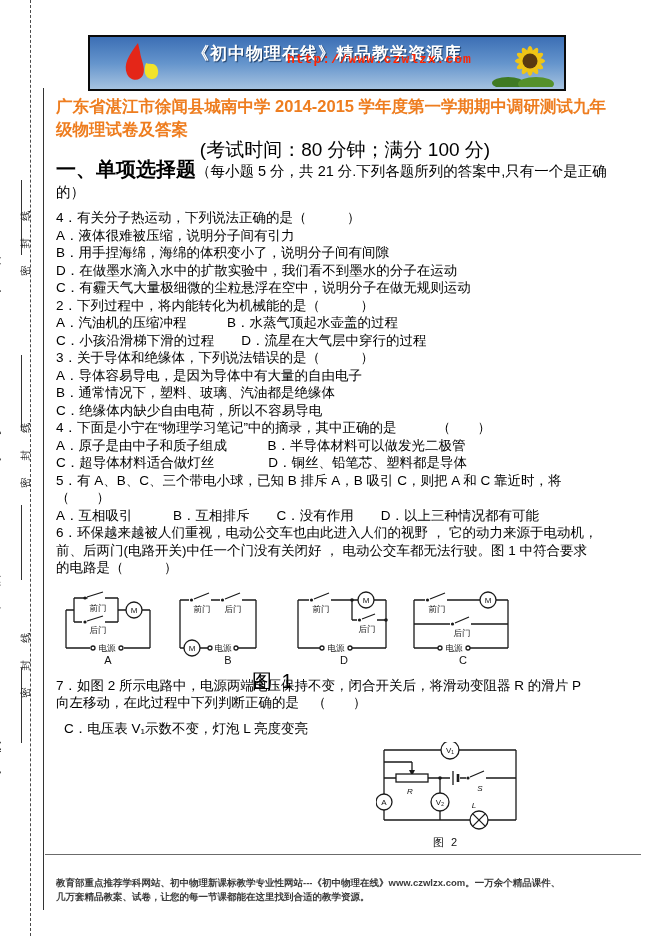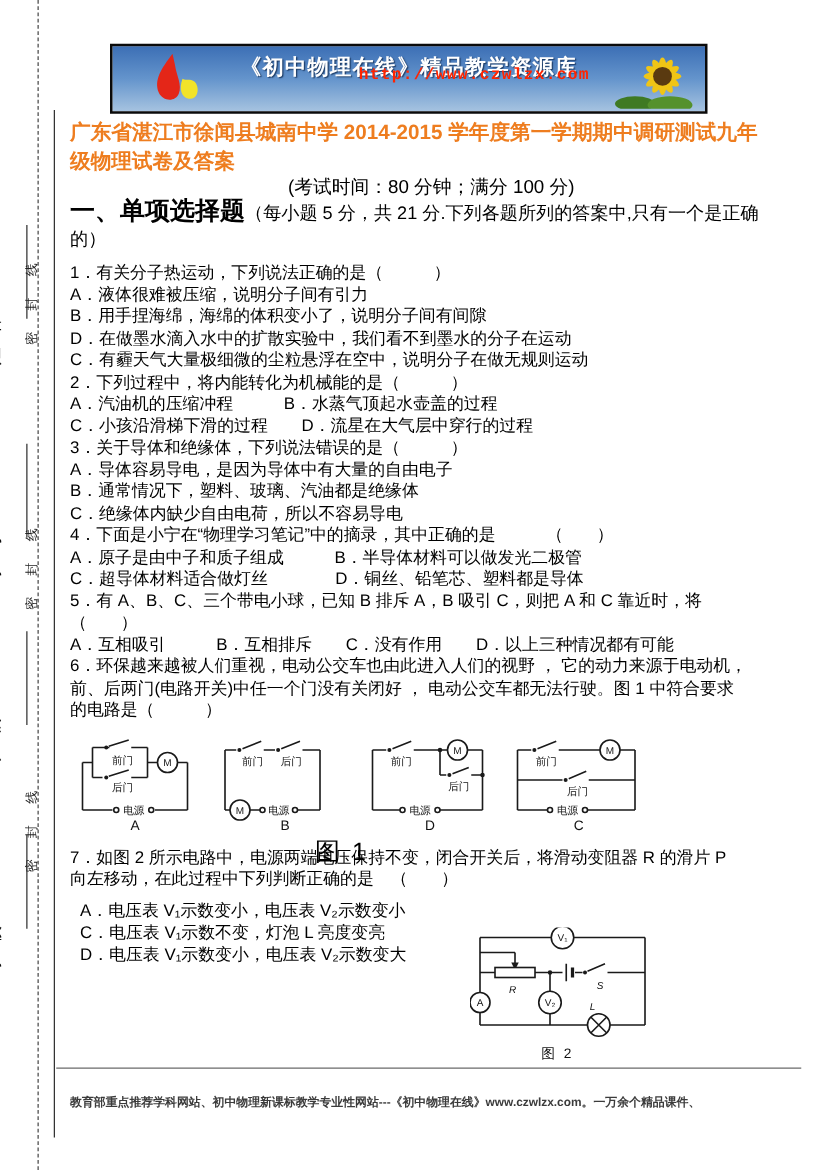--- a/index.html
+++ b/index.html
@@ -18,21 +18,21 @@
           background:linear-gradient(180deg,#3c6fb5 0%,#6494cc 50%,#a6c3e0 100%);overflow:hidden;}
   .banner-title{position:absolute;left:102px;top:5px;font-size:17px;font-weight:bold;color:#fff;
                 letter-spacing:1px;text-shadow:1px 1px 1px #1c3a63;white-space:nowrap;}
   .banner-url{position:absolute;left:158px;top:15px;font-size:13px;font-weight:bold;color:#ff2400;
               font-family:"Liberation Mono","DejaVu Sans Mono",monospace;letter-spacing:1px;padding-left:39px;}
   .logo{position:absolute;left:26px;top:4px;}
   .sunflower{position:absolute;right:4px;top:2px;}
   
   .content{position:absolute;left:56px;top:95px;width:578px;}
   .t1{font-size:16.5px;line-height:23px;font-weight:bold;text-align:left;color:#ee7d1f;}
-  .subtitle{font-size:15px;line-height:18px;text-align:center;color:#000;}
+  .subtitle{font-size:19px;line-height:18px;text-align:center;color:#000;}
   .section{font-size:14.5px;line-height:21px;margin-top:0;}
   .section b{font-size:20px;}
   .qblock{margin-top:6px;}
   .qline{height:17.5px;line-height:17.5px;font-size:13.5px;white-space:nowrap;}
   .fig-spacer{height:100px;}
   .q7opts{margin-top:8px;}
   .q7opts .qline{height:17.7px;line-height:17.7px;padding-left:8px;}
   
   .circuit{position:absolute;}
   .fig1-caption{position:absolute;left:252px;top:668px;font-size:20px;letter-spacing:2px;}
@@ -96,21 +96,21 @@
     </svg>
   </div>
 
   <div class="content">
     <div class="t1">广东省湛江市徐闻县城南中学 2014-2015 学年度第一学期期中调研测试九年</div>
     <div class="t1">级物理试卷及答案</div>
     <div class="subtitle">(考试时间：80 分钟；满分 100 分)</div>
     <div class="section"><b>一、单项选择题</b><span>（每小题 5 分，共 21 分.下列各题所列的答案中,只有一个是正确的）</span></div>
 
     <div class="qblock">
-      <div class="qline">1．有关分子热运动，下列说法正确的是（　　　）</div>
+      <div class="qline">4．有关分子热运动，下列说法正确的是（　　　）</div>
       <div class="qline">A．液体很难被压缩，说明分子间有引力</div>
       <div class="qline">B．用手捏海绵，海绵的体积变小了，说明分子间有间隙</div>
       <div class="qline">D．在做墨水滴入水中的扩散实验中，我们看不到墨水的分子在运动</div>
       <div class="qline">C．有霾天气大量极细微的尘粒悬浮在空中，说明分子在做无规则运动</div>
       <div class="qline">2．下列过程中，将内能转化为机械能的是（　　　）</div>
       <div class="qline">A．汽油机的压缩冲程　　　B．水蒸气顶起水壶盖的过程</div>
       <div class="qline">C．小孩沿滑梯下滑的过程　　D．流星在大气层中穿行的过程</div>
       <div class="qline">3．关于导体和绝缘体，下列说法错误的是（　　　）</div>
       <div class="qline">A．导体容易导电，是因为导体中有大量的自由电子</div>
       <div class="qline">B．通常情况下，塑料、玻璃、汽油都是绝缘体</div>
@@ -124,23 +124,21 @@
       <div class="qline">6．环保越来越被人们重视，电动公交车也由此进入人们的视野 ， 它的动力来源于电动机，</div>
       <div class="qline">前、后两门(电路开关)中任一个门没有关闭好 ， 电动公交车都无法行驶。图 1 中符合要求</div>
       <div class="qline">的电路是（　　　）</div>
     </div>
 
     <div class="fig-spacer"></div>
 
     <div class="qline">7．如图 2 所示电路中，电源两端电压保持不变，闭合开关后，将滑动变阻器 R 的滑片 P</div>
     <div class="qline">向左移动，在此过程中下列判断正确的是　（　　）</div>
     <div class="q7opts">
-      <div class="qline">A．电压表 V₁示数变小，电压表 V₂示数变小</div>
       <div class="qline">C．电压表 V₁示数不变，灯泡 L 亮度变亮</div>
-      <div class="qline">D．电压表 V₁示数变小，电压表 V₂示数变大</div>
     </div>
   </div>
 
   <svg class="circuit" style="left:62px;top:590px;" width="92" height="76" viewBox="0 0 92 76">
     <path class="wire" d="M4,20 V58 M4,20 H12 M12,8 V32 M56,8 V32 M12,8 H20 M25.5,8 H20 M12,32 H20"></path>
     <path class="wire" d="M25,7 L41,2 M43,8 H56 M25,31 L41,26 M43,32 H56 M56,20 H64 M80,20 H88 M88,20 V58 M4,58 H28 M62,58 H88"></path>
     <circle class="dot" cx="23" cy="8" r="1.6"></circle>
       <circle class="dot" cx="23" cy="32" r="1.6"></circle>
     <circle class="sym" cx="72" cy="20" r="8"></circle>
     <text class="sy" x="72" y="23">M</text>
@@ -219,15 +217,16 @@
     <path class="wire" d="M96.6,71.6 L109.4,84.4 M109.4,71.6 L96.6,84.4"></path>
     <text class="sy" style="font-style:italic;" x="34" y="52">R</text>
     <text class="sy" style="font-style:italic;" x="104" y="49">S</text>
     <text class="sy" style="font-style:italic;" x="98" y="66">L</text>
     <text class="cap" x="70" y="104">图 2</text>
   </svg>
 
   <div class="footer-sep"></div>
   <div class="footer">
     <div>教育部重点推荐学科网站、初中物理新课标教学专业性网站---《初中物理在线》www.czwlzx.com。一万余个精品课件、</div>
+    <div>几万套精品教案、试卷，让您的每一节课都能在这里找到合适的教学资源。</div>
   </div>
 
 </div>
 
 </body></html>

